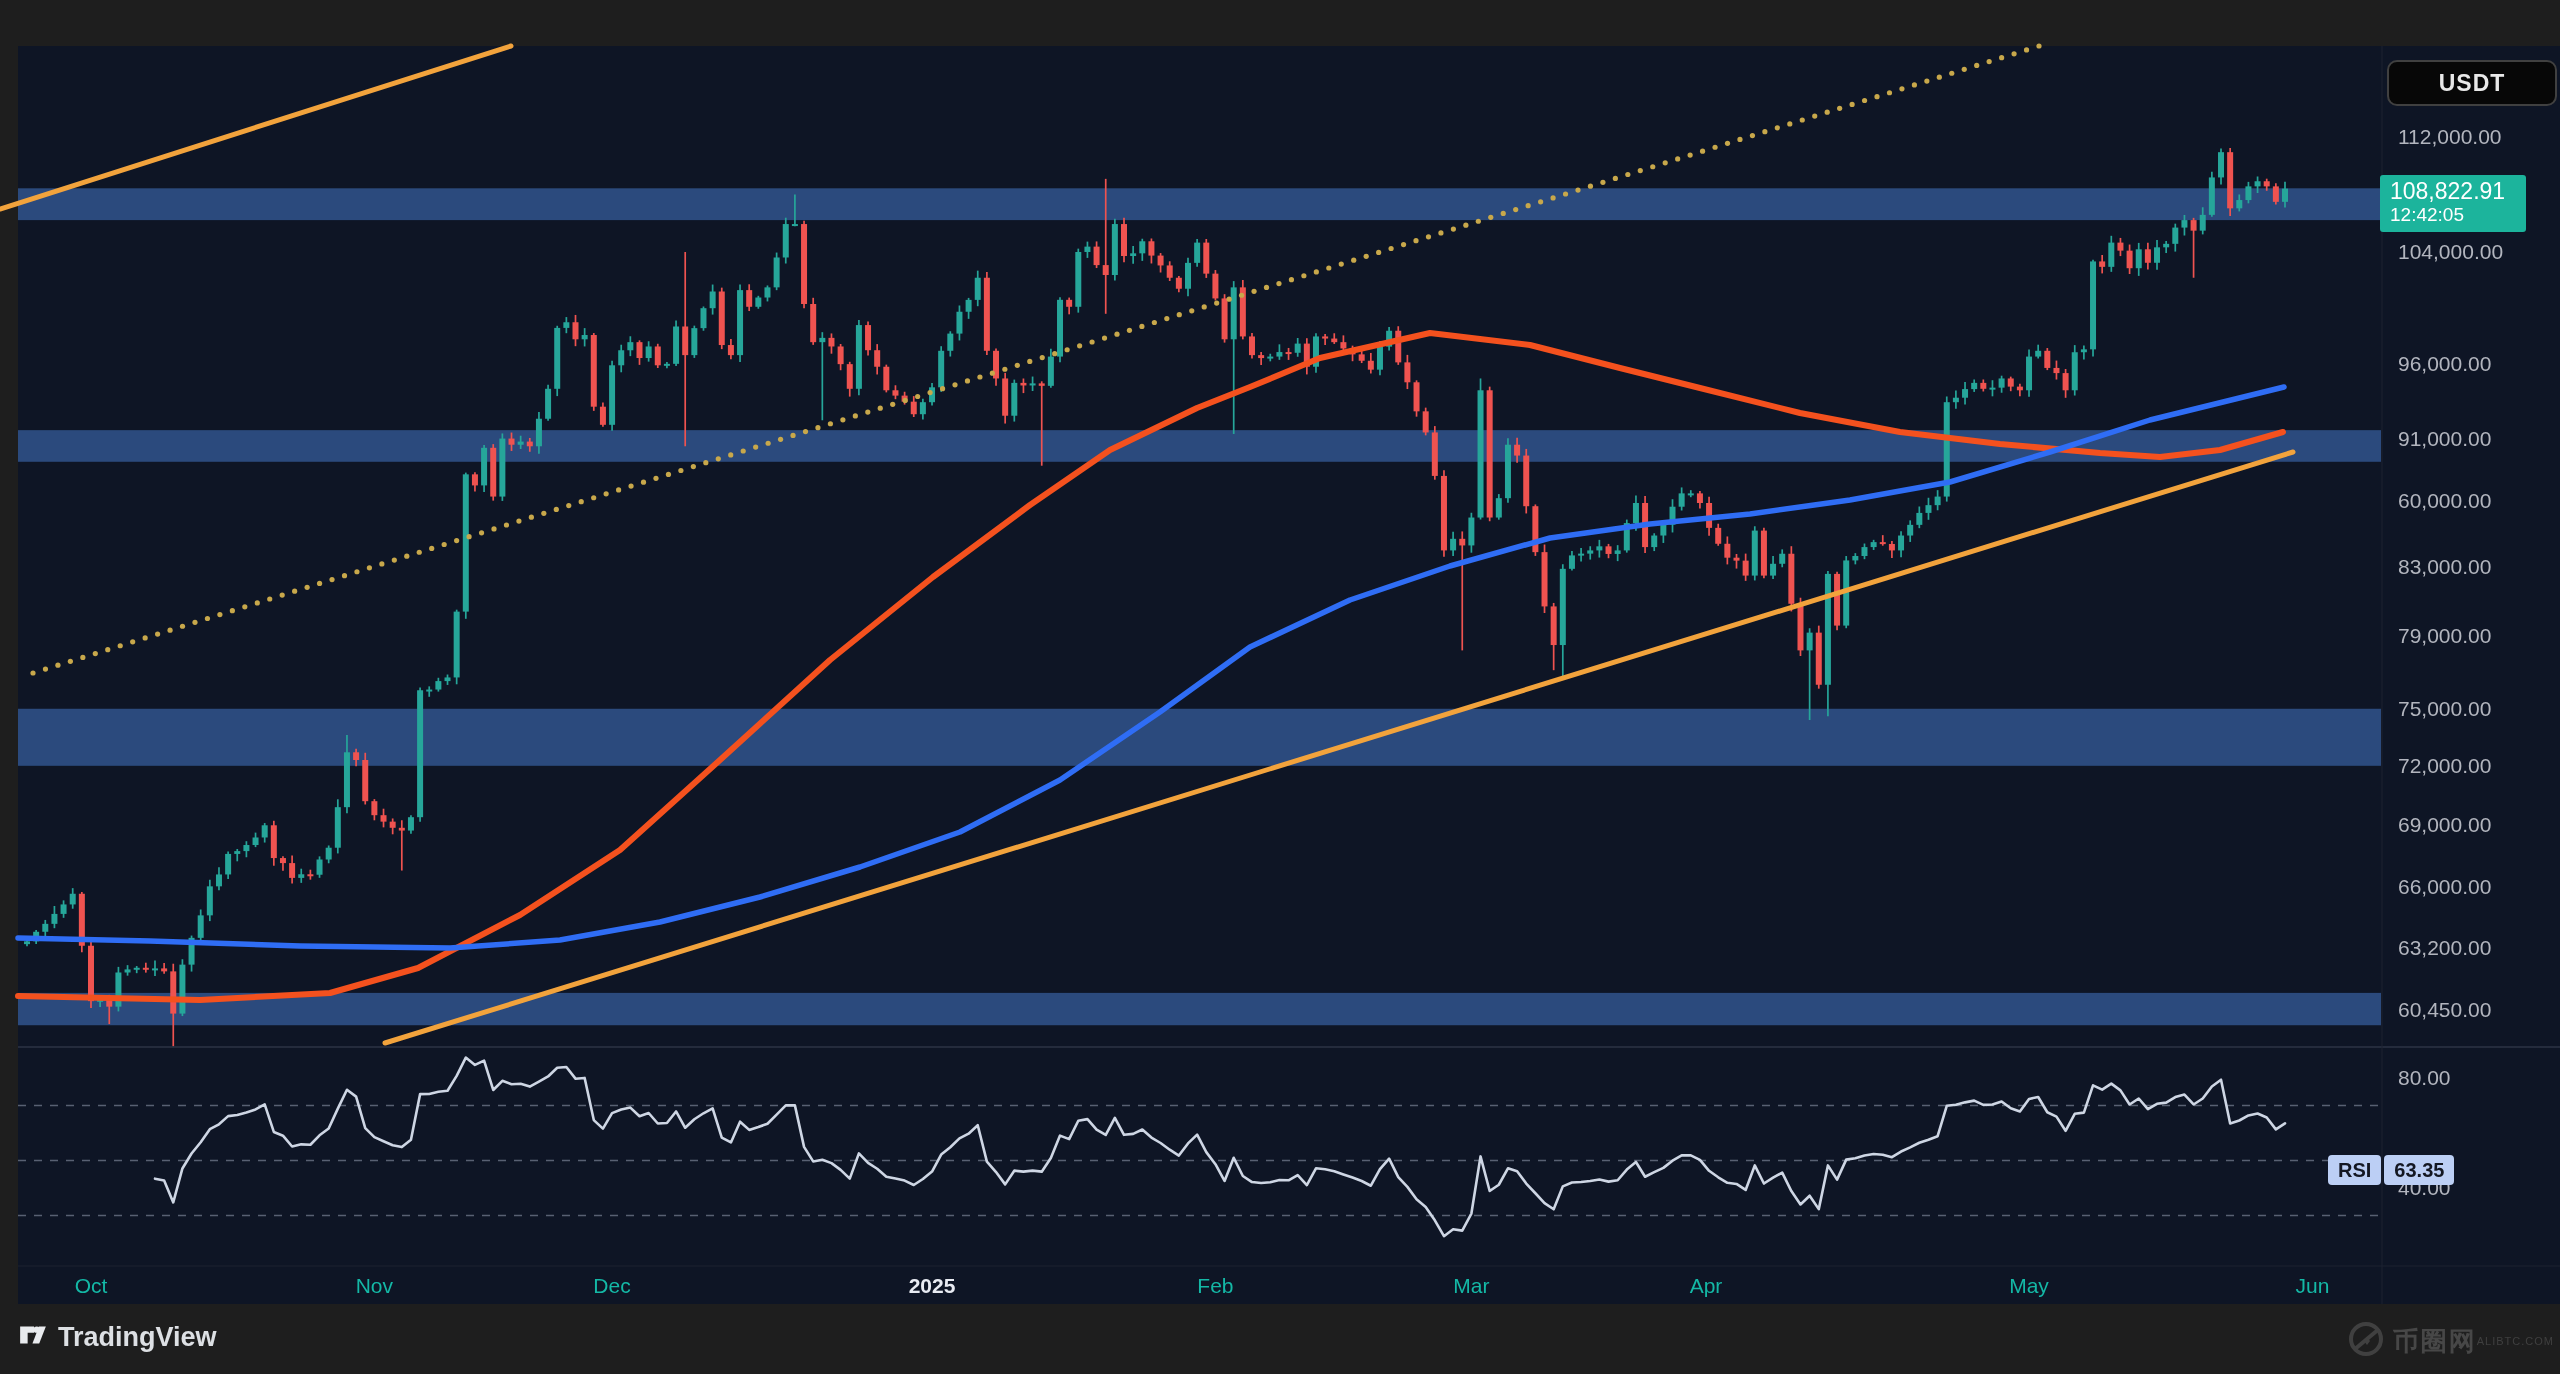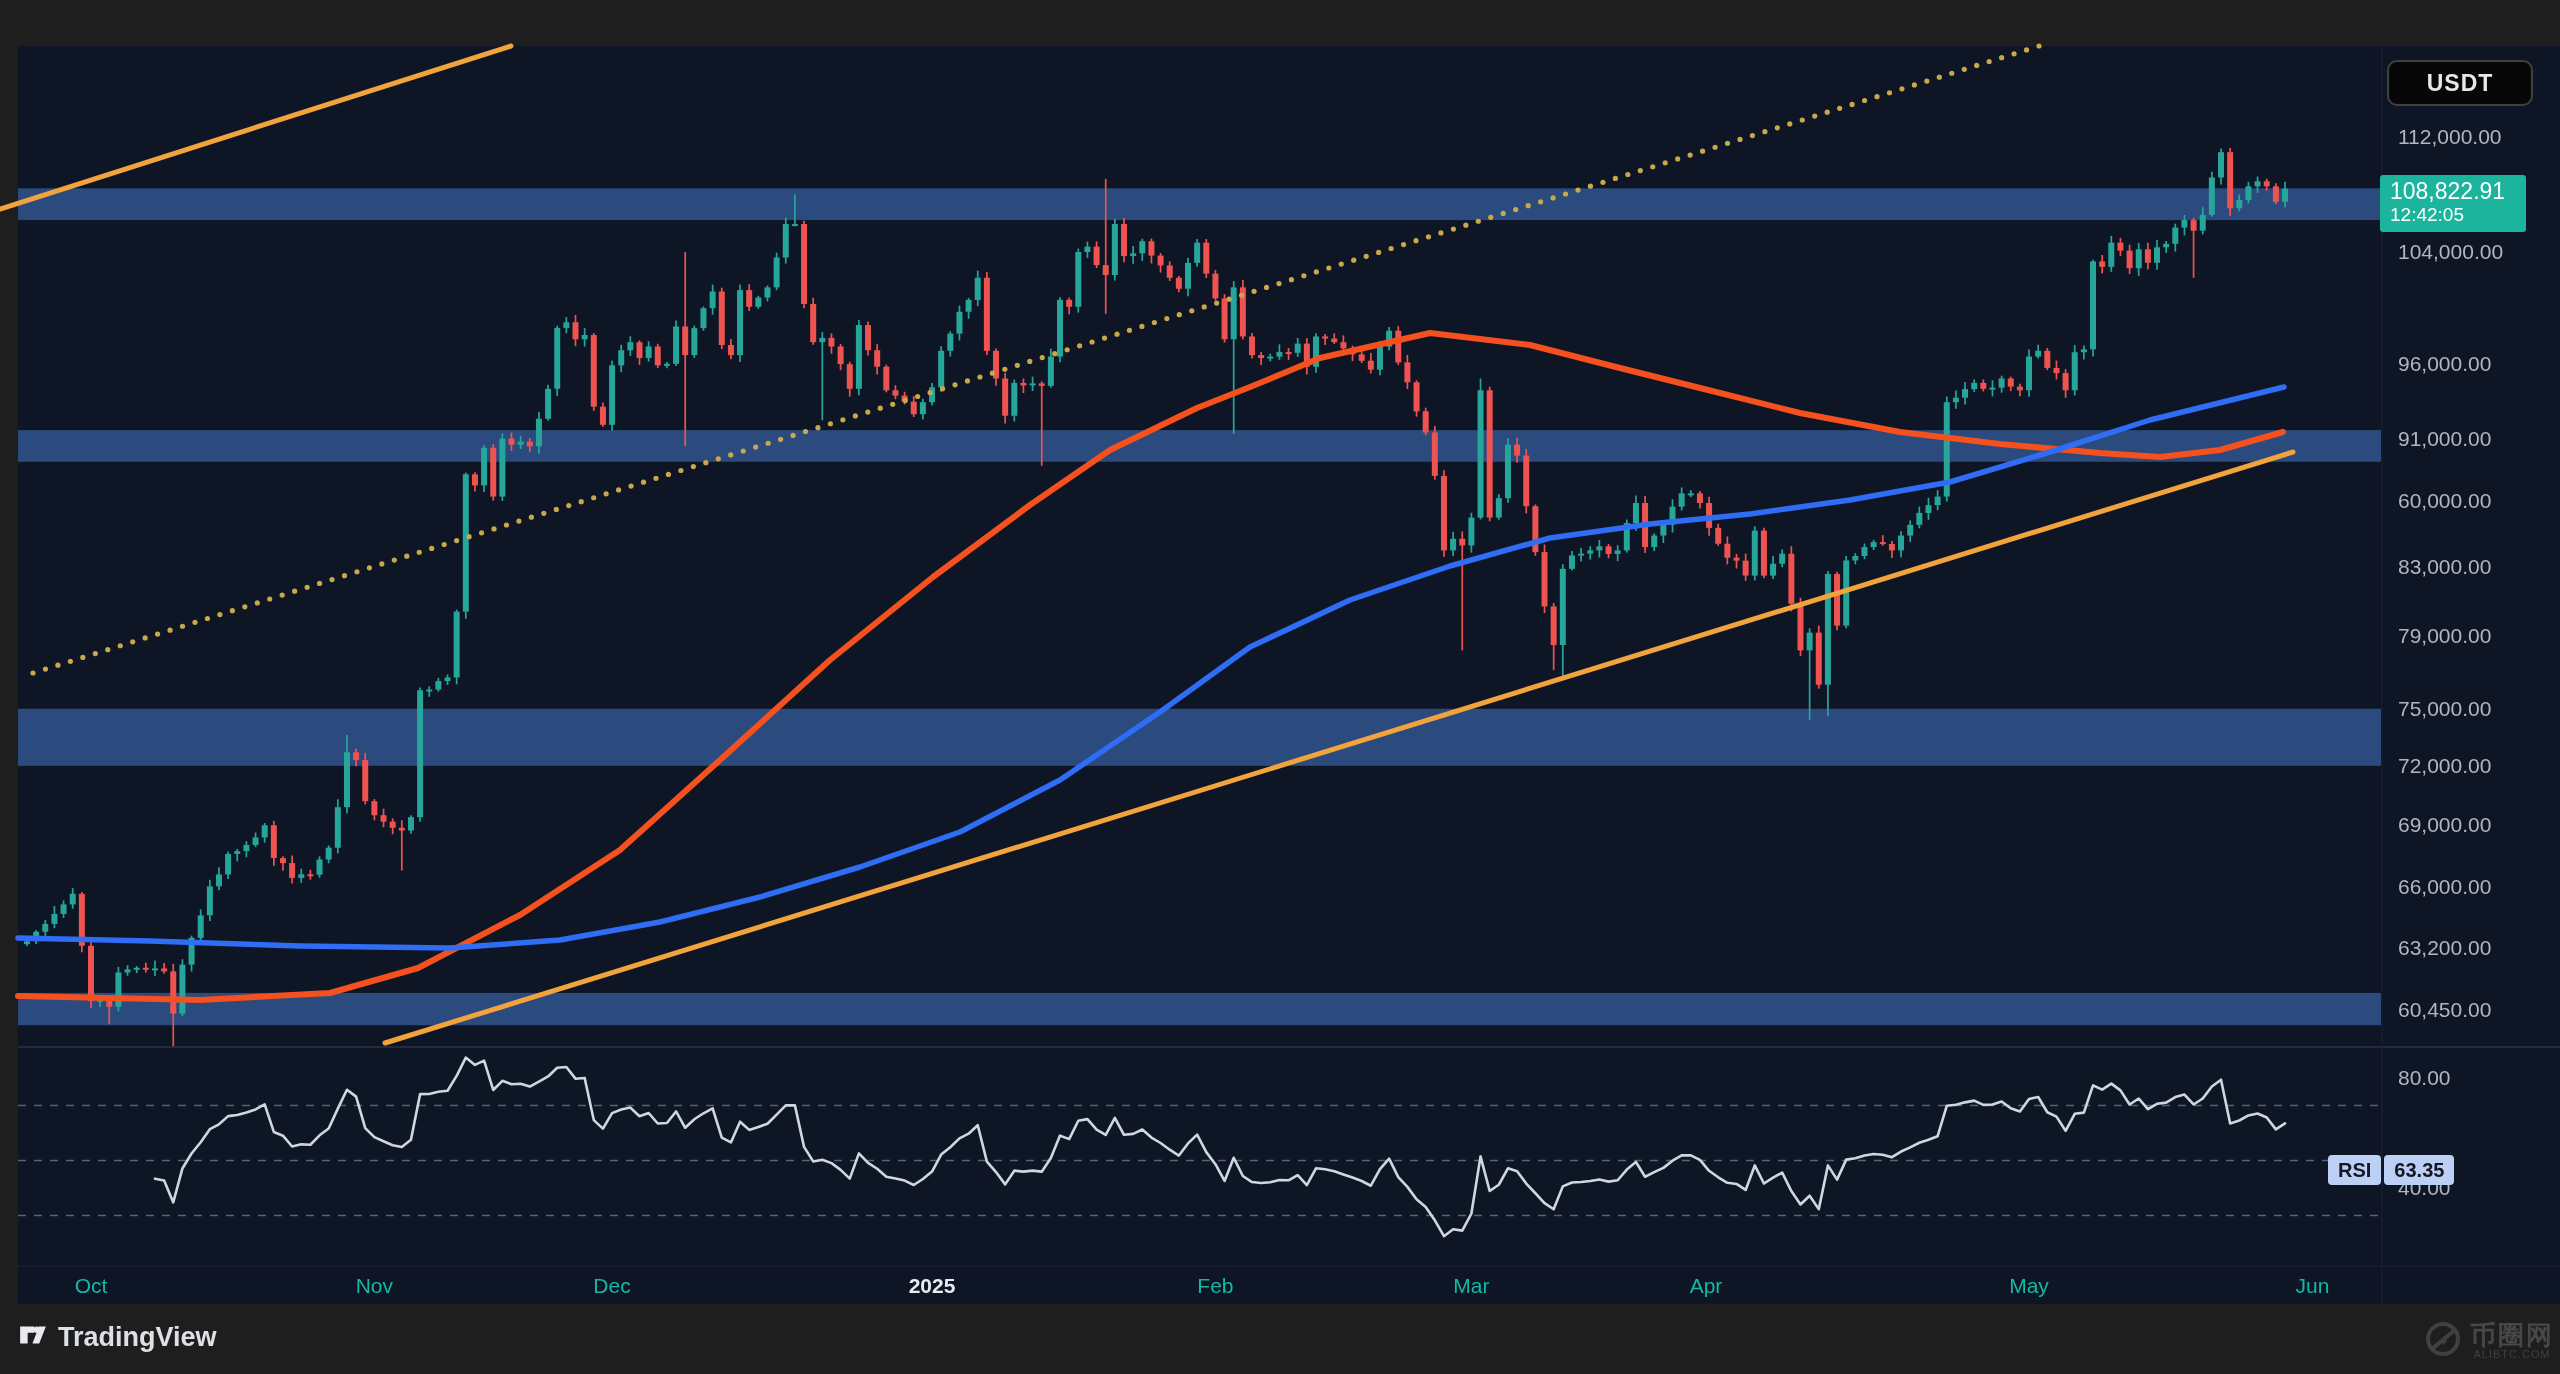--- a/index.html
+++ b/index.html
@@ -5,36 +5,36 @@
   html,body{margin:0;padding:0;background:#1e1e1e;}
   .page{position:relative;width:2560px;height:1374px;background:#1e1e1e;overflow:hidden;
         font-family:"Liberation Sans","DejaVu Sans",sans-serif;}
   .header-bar{position:absolute;left:0;top:0;width:2560px;height:44px;background:#1f1f1f;}
   .header-text{position:absolute;left:20px;top:9px;font-size:20px;font-weight:500;color:#d6d8dc;letter-spacing:.2px;}
   .canvas{position:absolute;left:18px;top:46px;width:2542px;height:1258px;background:#0e1525;}
   svg.chart{position:absolute;left:0;top:0;}
   .tick{position:absolute;left:2398px;transform:translateY(-50%);font-size:21px;color:#b2b5be;white-space:nowrap;}
   .month{position:absolute;top:1286px;transform:translate(-50%,-50%);font-size:21px;color:#14b8a6;}
   .month.year{font-weight:bold;color:#e8ebf2;}
-  .usdt-btn{position:absolute;left:2387px;top:60px;width:146px;height:46px;background:#070707;
+  .usdt-btn{position:absolute;left:2387px;top:60px;width:170px;height:46px;background:#070707;
             border:2px solid #404040;border-radius:10px;color:#e8e8e8;font-size:23px;font-weight:bold;
             display:flex;align-items:center;justify-content:center;letter-spacing:1px;box-sizing:border-box;}
   .price-badge{position:absolute;left:2380px;top:175px;width:146px;height:57px;background:#1cb49c;border-radius:3px;
                color:#fff;padding:3px 0 0 10px;box-sizing:border-box;line-height:1.15;}
   .price-badge .p{font-size:23px;}
   .price-badge .c{font-size:19px;}
   .rsi-badges{position:absolute;left:2328px;top:1110px;height:30px;display:flex;gap:3px;}
   .rsi-pill{background:#bccff5;color:#131722;border-radius:4px;font-size:20px;font-weight:bold;
             display:flex;align-items:center;padding:0 10px;height:30px;margin-top:45px;}
   .footer-brand{position:absolute;left:18px;top:1320px;display:flex;align-items:center;gap:10px;}
   .footer-brand .brand-text{font-size:27px;font-weight:600;color:#dde0e4;}
   .watermark{position:absolute;right:6px;top:1318px;display:flex;align-items:center;gap:6px;opacity:.55;}
   .watermark .wm-cn{color:#6a6a6a;font-size:26px;font-weight:bold;letter-spacing:2px;line-height:1;}
   .watermark .wm-site{color:#5a5a5a;font-size:11px;letter-spacing:1px;}
-  .wm-col{display:flex;flex-direction:column;align-items:center;}
+  .wm-col{display:flex;align-items:center;}
 </style>
 </head>
 <body>
 
 <div class="page">
 
   <div class="canvas"></div>
 
   <svg class="chart" width="2560" height="1374">
     <g id="g-bands">

